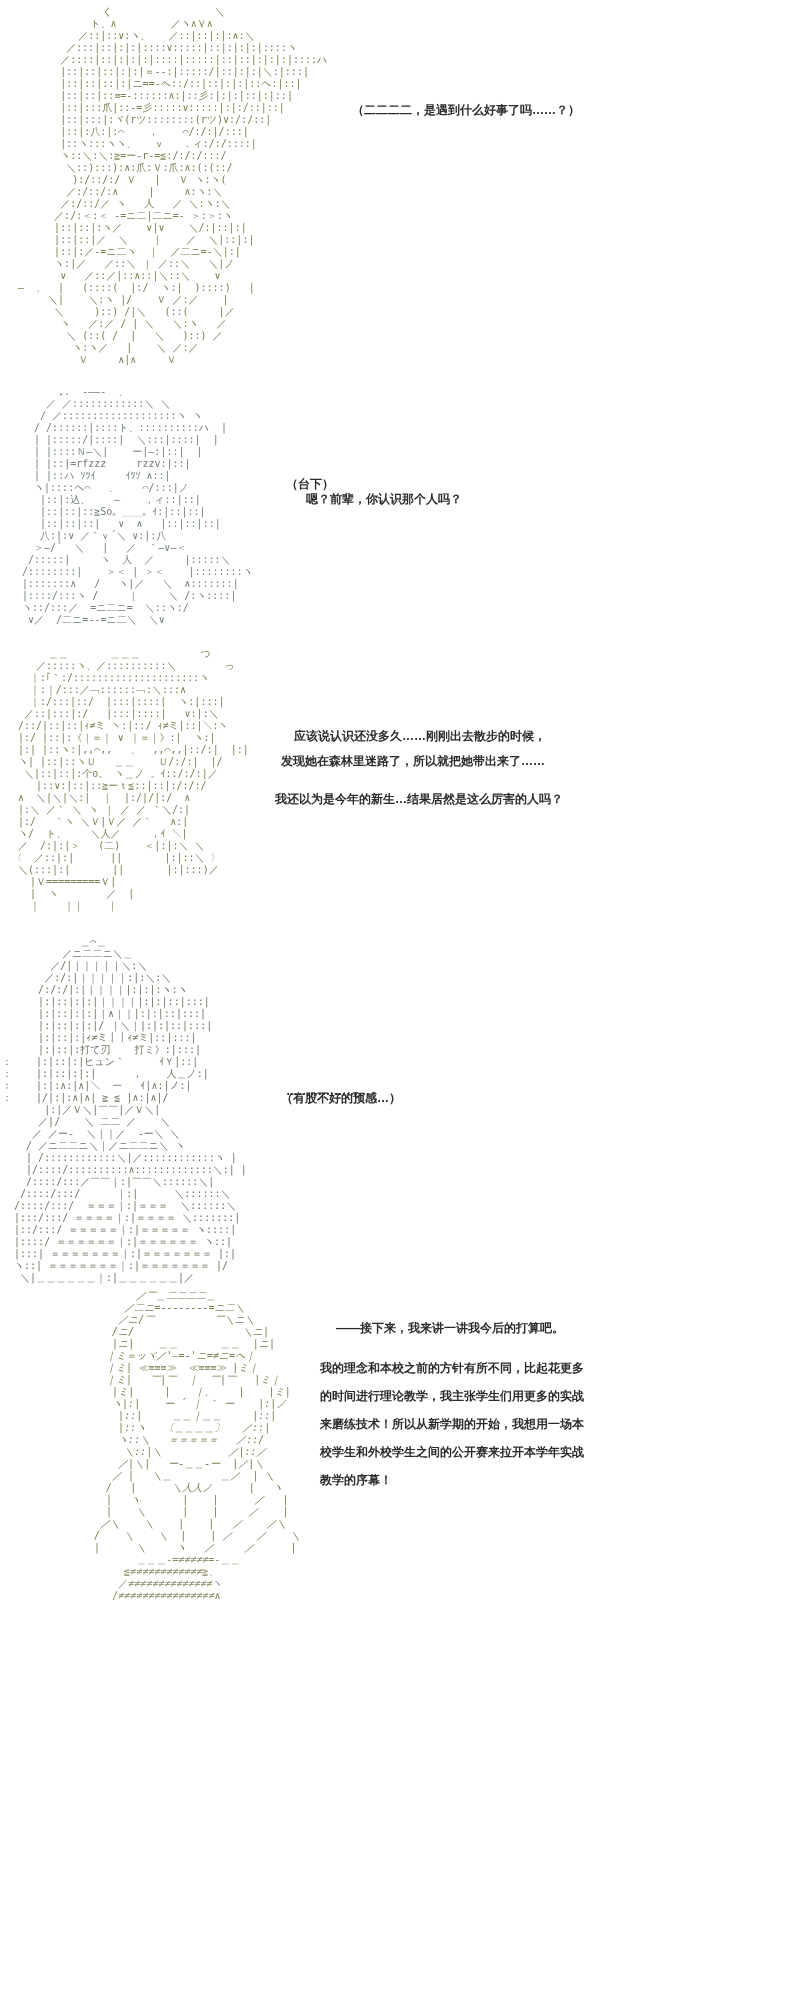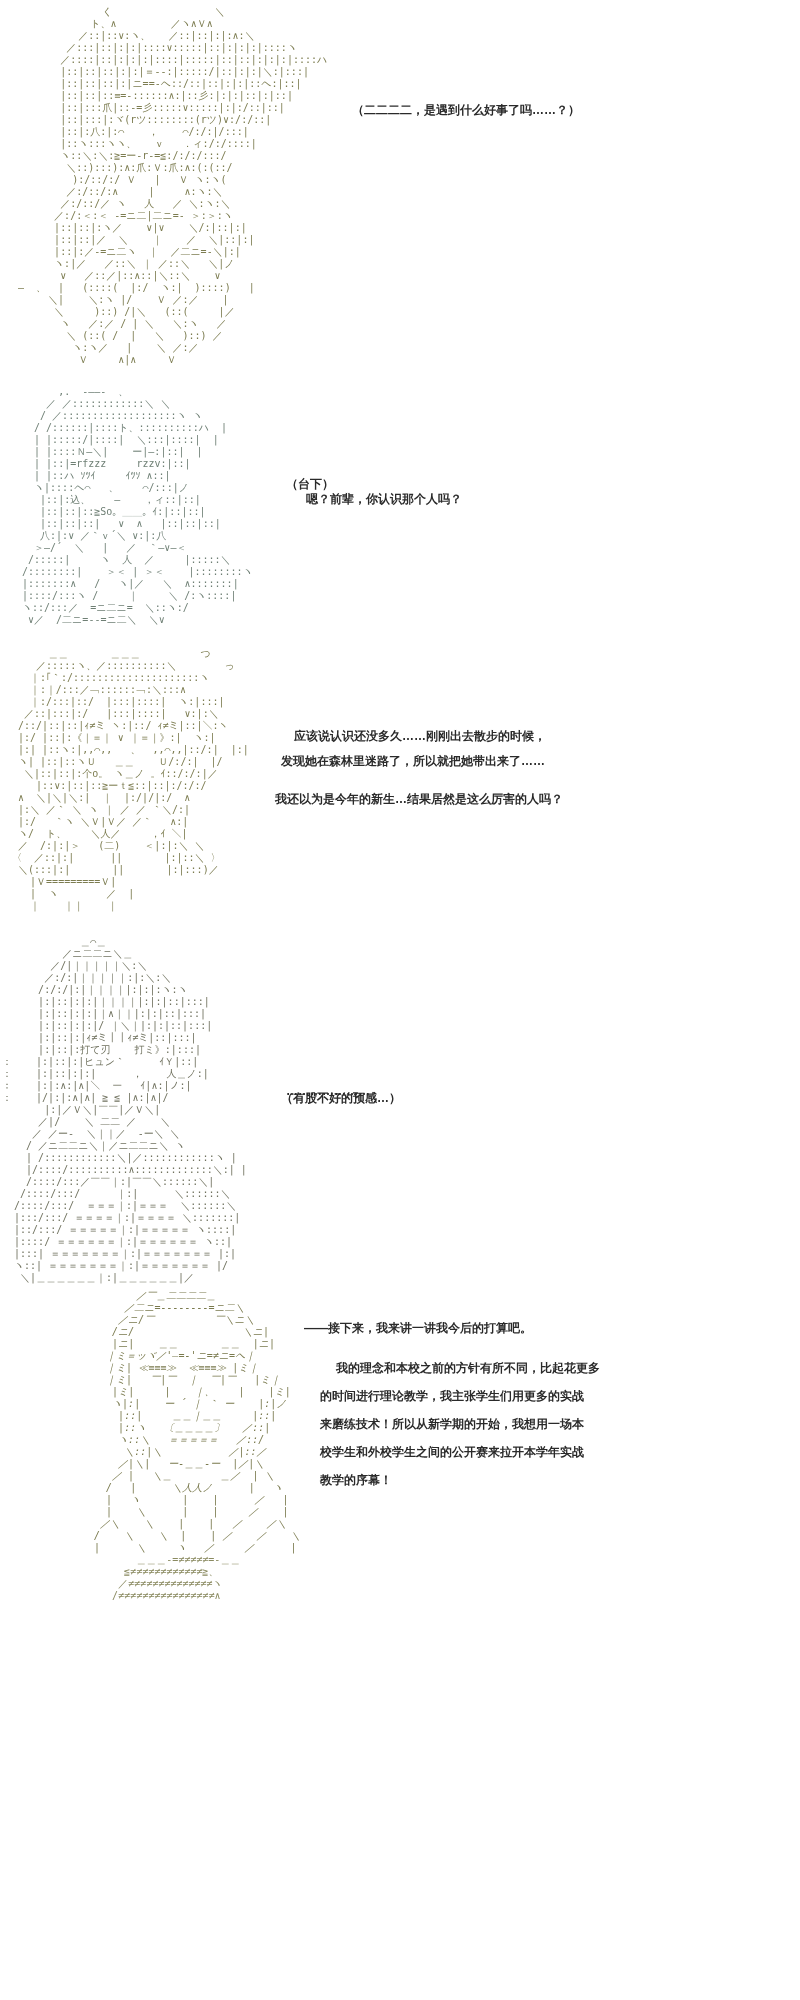--- a/index.html
+++ b/index.html
@@ -39,22 +39,22 @@
   .a6 { left: 94px;  top: 1554px; }
   
   .d10 { left: 352px; top: 102px; }
   .d20 { left: 286px; top: 436px; margin-top: 40px; }
   .d21 { left: 286px; top: 491px; margin-left: 20px; }
   .d30 { left: 294px; top: 728px; }
   .d31 { left: 281px; top: 753px; }
   .d32 { left: 275px; top: 791px; }
   .d40 { left: 286px; top: 1084px; }
   .d41 { left: 281px; top: 1090px; }
-  .d50 { left: 304px; top: 1320px; }
-  .p50 { left: 336px; top: 1360px; text-align: right; }
+  .d50 { left: 336px; top: 1320px; }
+  .p50 { left: 320px; top: 1360px; text-align: right; }
   .p51 { left: 320px; top: 1388px; }
   .p52 { left: 320px; top: 1416px; }
   .p53 { left: 320px; top: 1444px; }
   .p54 { left: 320px; top: 1472px; }
 </style>
 </head>
 <body>
 
 <div class="stage">
 

